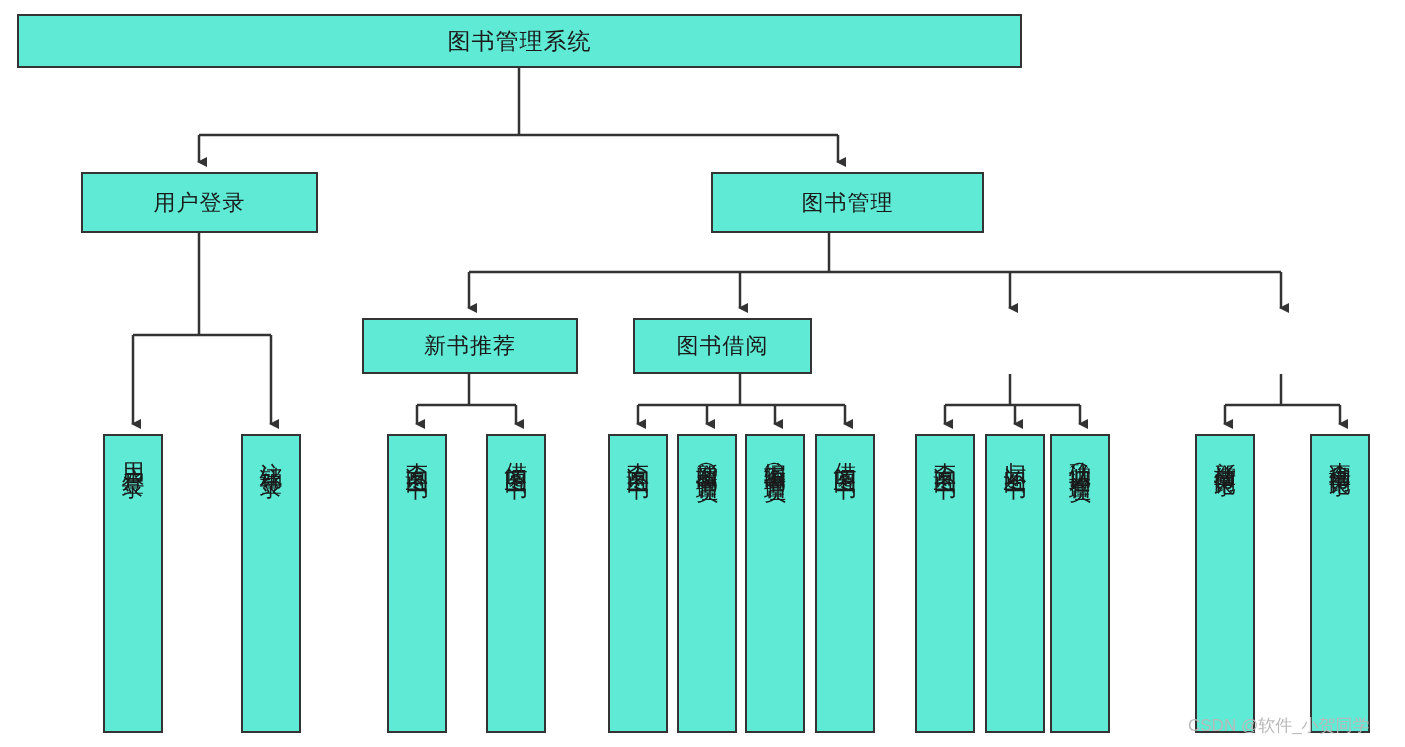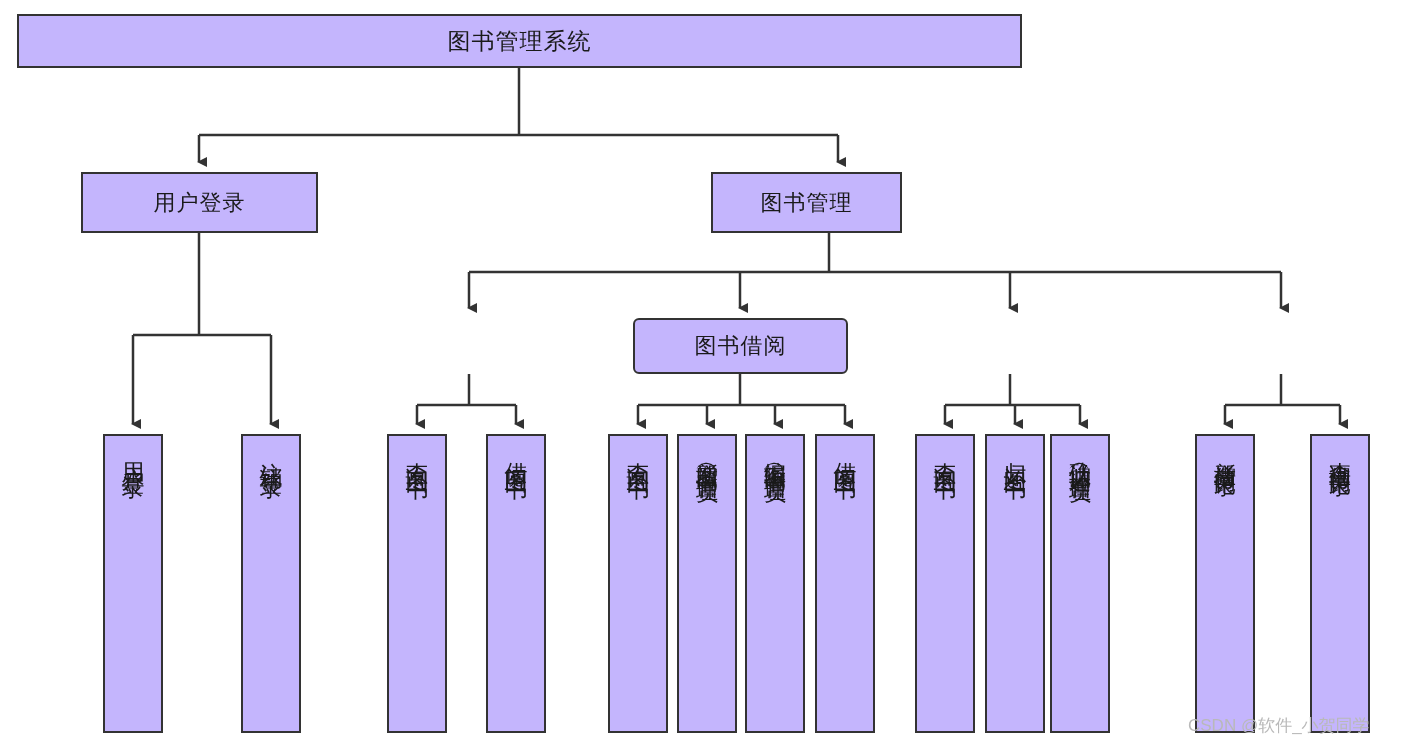--- a/index.html
+++ b/index.html
@@ -21,21 +21,21 @@
     position: absolute;
     left: 0;
     top: 0;
     width: 1405px;
     height: 747px;
     pointer-events: none;
   }
   .node {
     position: absolute;
     box-sizing: border-box;
-    background: #c4b5fd;
+    background: #5eead4;
     border: 2px solid #333333;
     display: flex;
     align-items: center;
     justify-content: center;
     color: #1a1a1a;
   }
   .node-label {
     text-align: center;
     line-height: 1.05;
   }
@@ -131,25 +131,28 @@
     </g>
   </svg>
 
   <div class="node horizontal root" style="left:17px; top:14px; width:1005px; height:54px;">
     <span class="node-label">图书管理系统</span>
   </div>
 
   <div class="node horizontal" style="left:81px; top:172px; width:237px; height:61px;">
     <span class="node-label">用户登录</span>
   </div>
-  <div class="node horizontal" style="left:711px; top:172px; width:191px; height:61px;">
+  <div class="node horizontal" style="left:711px; top:172px; width:273px; height:61px;">
     <span class="node-label">图书管理</span>
   </div>
 
-  <div class="node horizontal" style="left:633px; top:318px; width:215px; height:56px;border-radius:6px;">
+  <div class="node horizontal" style="left:362px; top:318px; width:216px; height:56px;">
+    <span class="node-label">新书推荐</span>
+  </div>
+  <div class="node horizontal" style="left:633px; top:318px; width:179px; height:56px;">
     <span class="node-label">图书借阅</span>
   </div>
 
   <div class="node vertical" style="left:103px; top:434px; width:60px; height:299px;">
     <span class="node-label">用户登录</span>
   </div>
   <div class="node vertical" style="left:241px; top:434px; width:60px; height:299px;">
     <span class="node-label">注销登录</span>
   </div>
 

